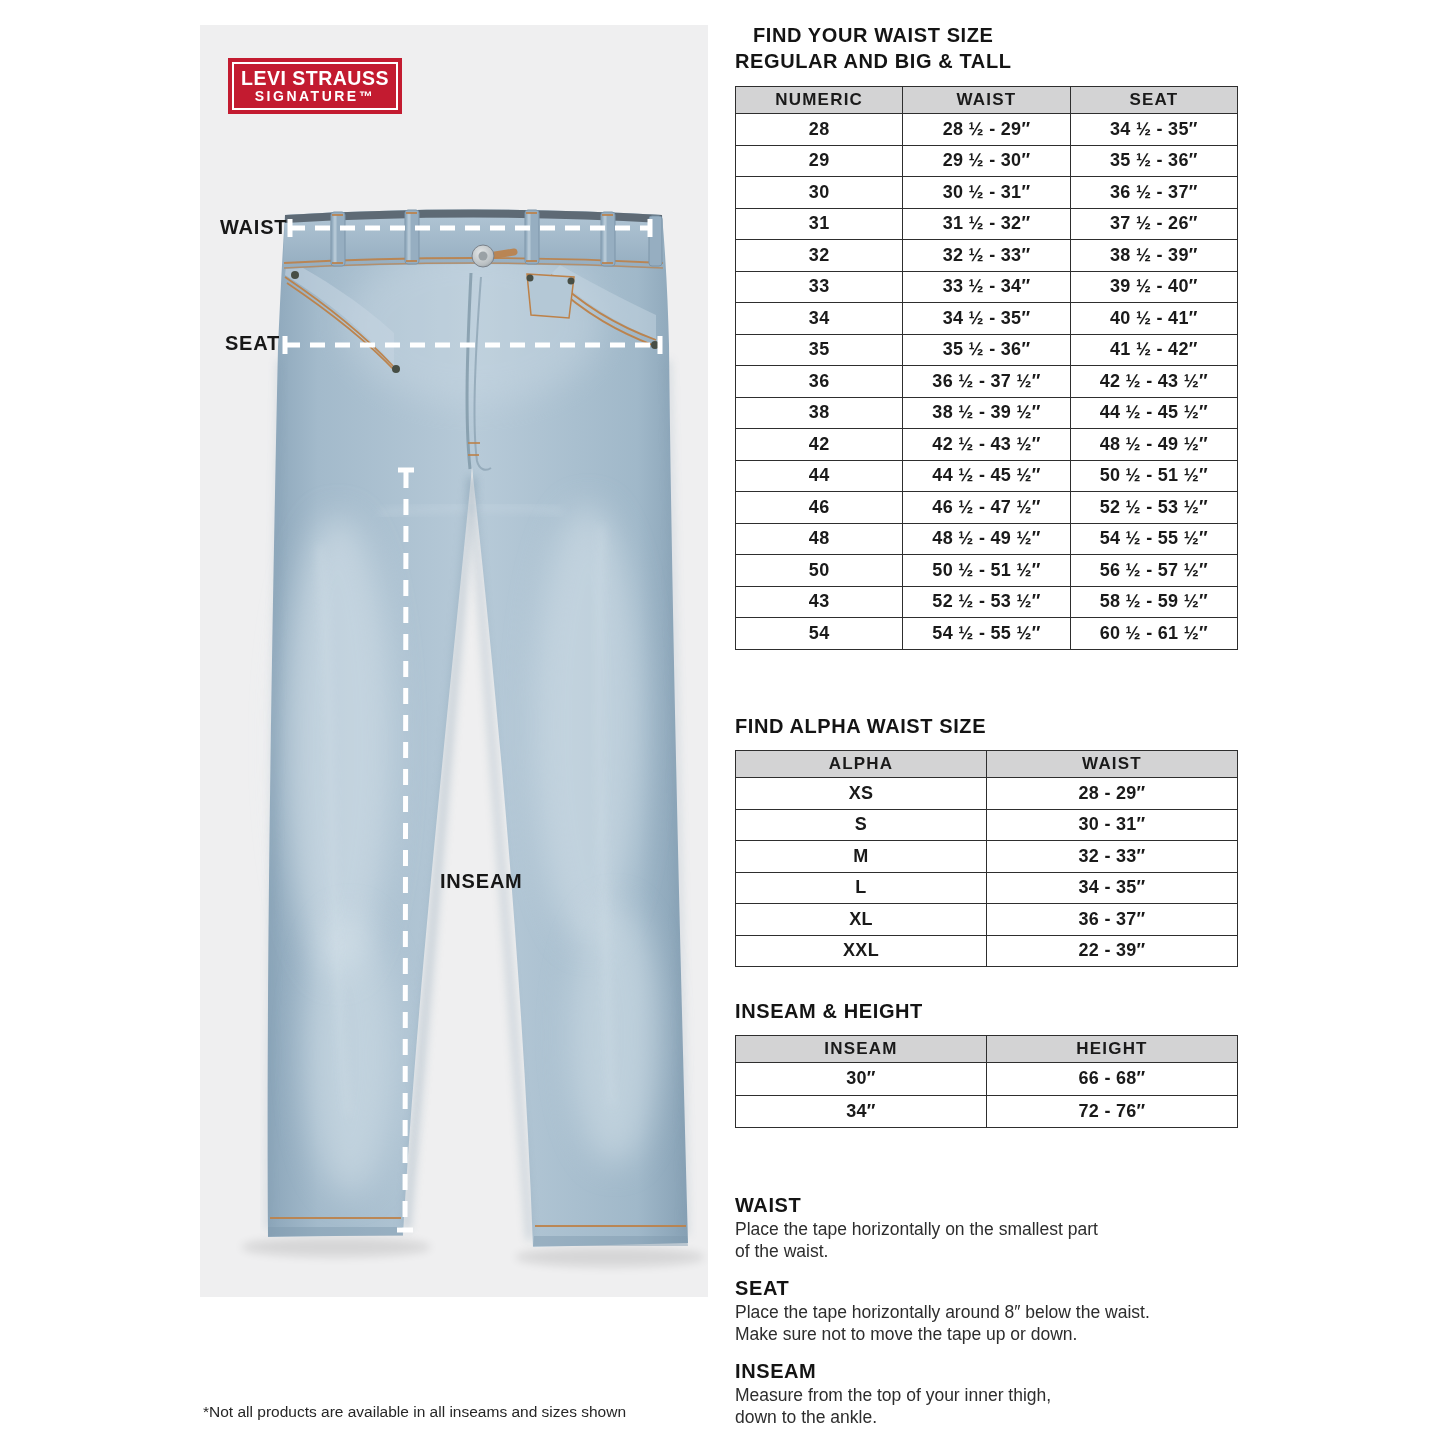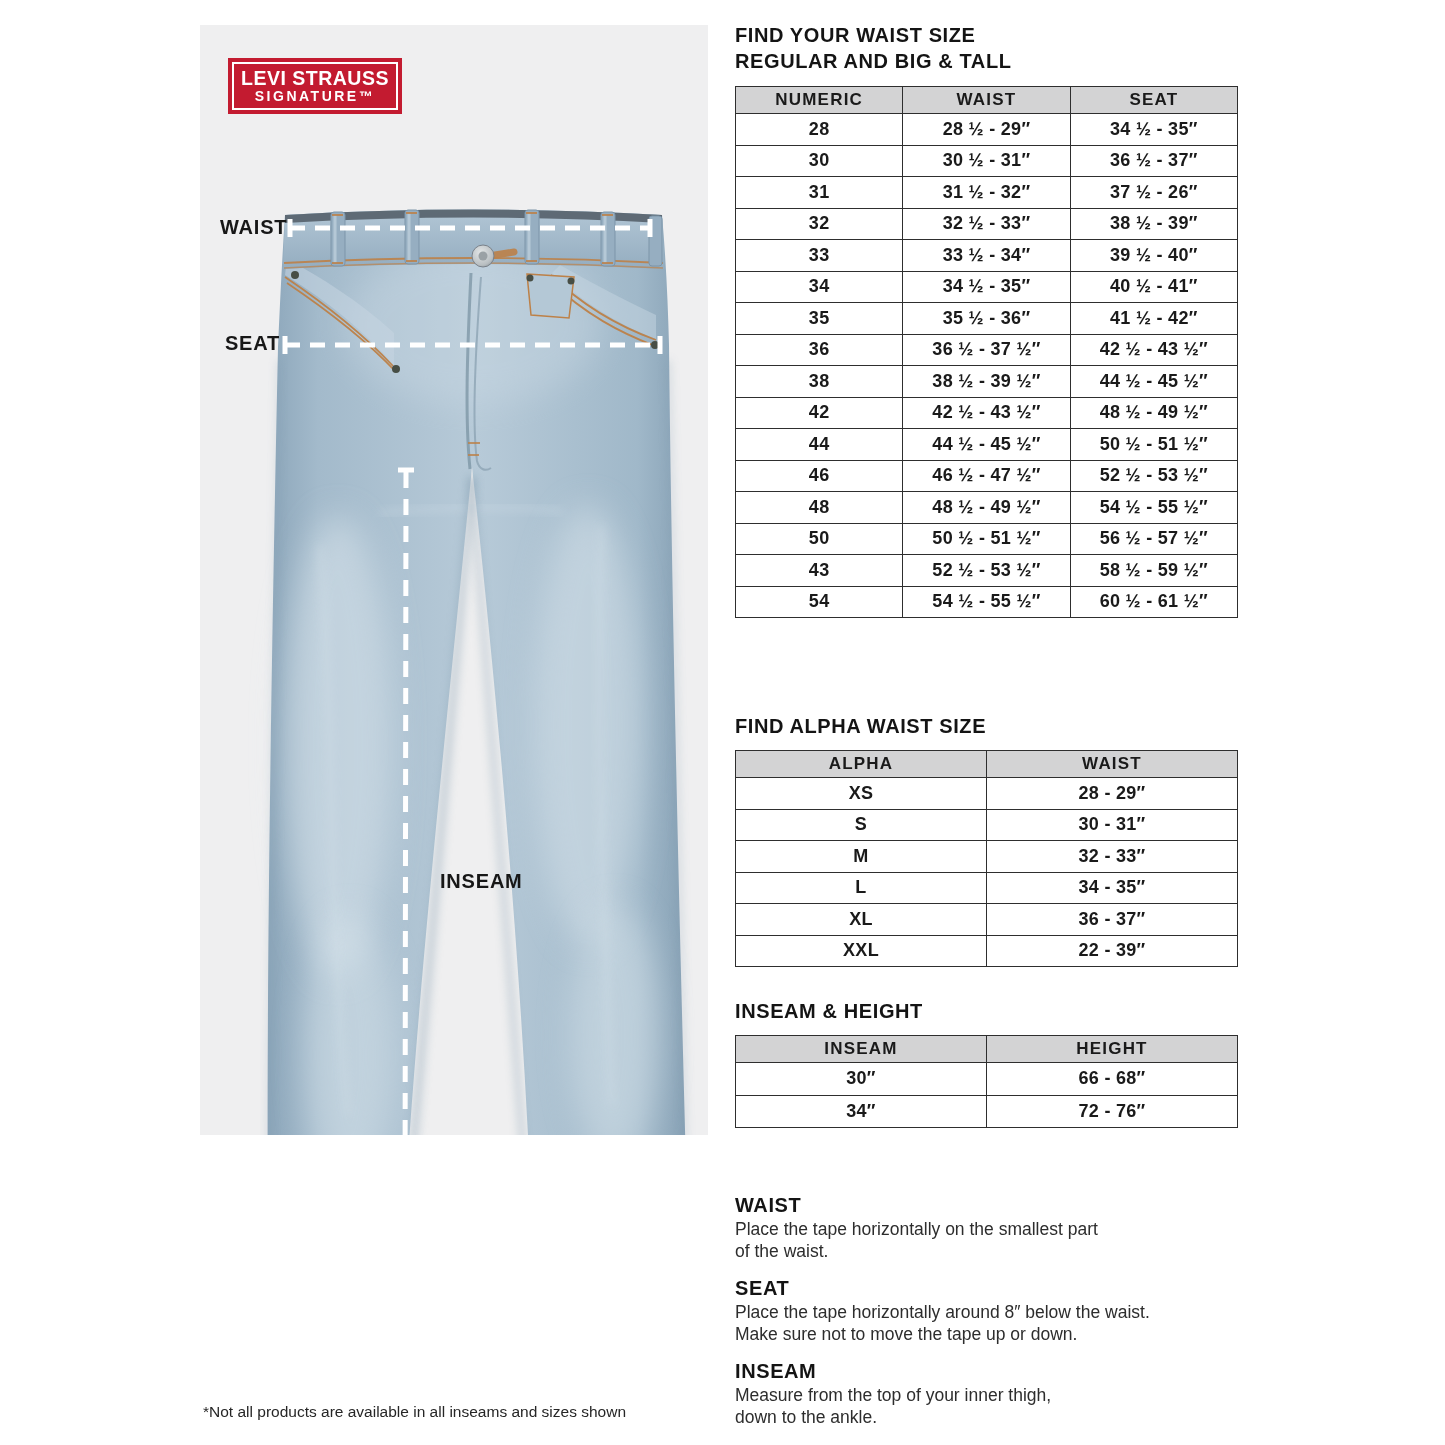--- a/index.html
+++ b/index.html
@@ -3,21 +3,21 @@
 <meta charset="utf-8">
 <style>
   html,body { margin:0; padding:0; }
   body {
     width:1445px; height:1445px; position:relative; background:#ffffff;
     font-family:"Liberation Sans", sans-serif; color:#1c1c1c; overflow:hidden;
   }
 
   
   .photo-panel {
-    position:absolute; left:200px; top:25px; width:508px; height:1110px;
+    position:absolute; left:200px; top:25px; width:508px; height:1272px;
     background:#efeff0; overflow:hidden;
   }
   .jeans-svg { position:absolute; left:0; top:0; width:508px; height:1358px; }
 
   .logo {
     position:absolute; left:28px; top:33px; width:174px; height:56px;
     background:#c31b30; z-index:5;
   }
   .logo-inner {
     position:absolute; left:4px; top:4px; right:4px; bottom:4px;
@@ -34,21 +34,21 @@
   .waist-label  { left:20px;  top:191px; width:64px; }
   .seat-label   { left:24px;  top:307px; width:56px; }
   .inseam-label { left:240px; top:845px; width:80px; text-align:left; }
 
   
   .right-col { position:absolute; left:735px; top:0; width:503px; height:1445px; }
   .sec-title {
     position:absolute; left:0; font-weight:700; font-size:20px; line-height:26px;
     letter-spacing:.6px; color:#141414;
   }
-  .title-1 { top:22px; }
+  .title-1 { top:22px;text-align:center; }
   .title-2 { top:713px; }
   .title-3 { top:998px; }
 
   table.size-table {
     position:absolute; left:0; width:503px; border-collapse:collapse;
     table-layout:fixed; background:#fff; border:1.5px solid #2e2e2e;padding-left:40px;
   }
   .size-table th {
     background:#d3d3d4; font-weight:700; font-size:17px; letter-spacing:1.2px;
     height:26px; border:1px solid #2e2e2e; color:#1a1a1a; padding:0;
@@ -255,20 +255,25 @@
           <th>SEAT</th>
         </tr>
       </thead>
       <tbody>
         <tr>
           <td>28</td>
           <td>28 ½ - 29″</td>
           <td>34 ½ - 35″</td>
         </tr>
         <tr>
+          <td>29</td>
+          <td>29 ½ - 30″</td>
+          <td>35 ½ - 36″</td>
+        </tr>
+        <tr>
           <td>30</td>
           <td>30 ½ - 31″</td>
           <td>36 ½ - 37″</td>
         </tr>
         <tr>
           <td>31</td>
           <td>31 ½ - 32″</td>
           <td>37 ½ - 26″</td>
         </tr>
         <tr>

